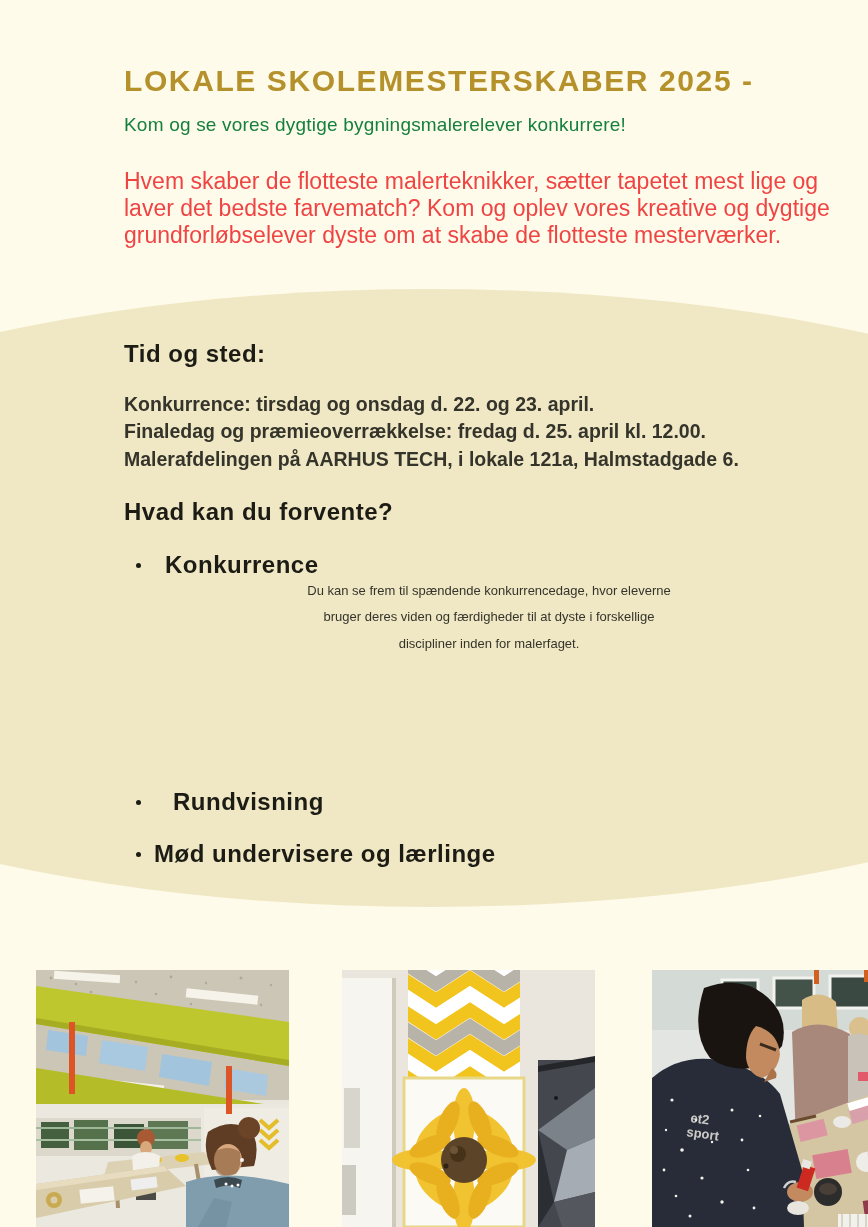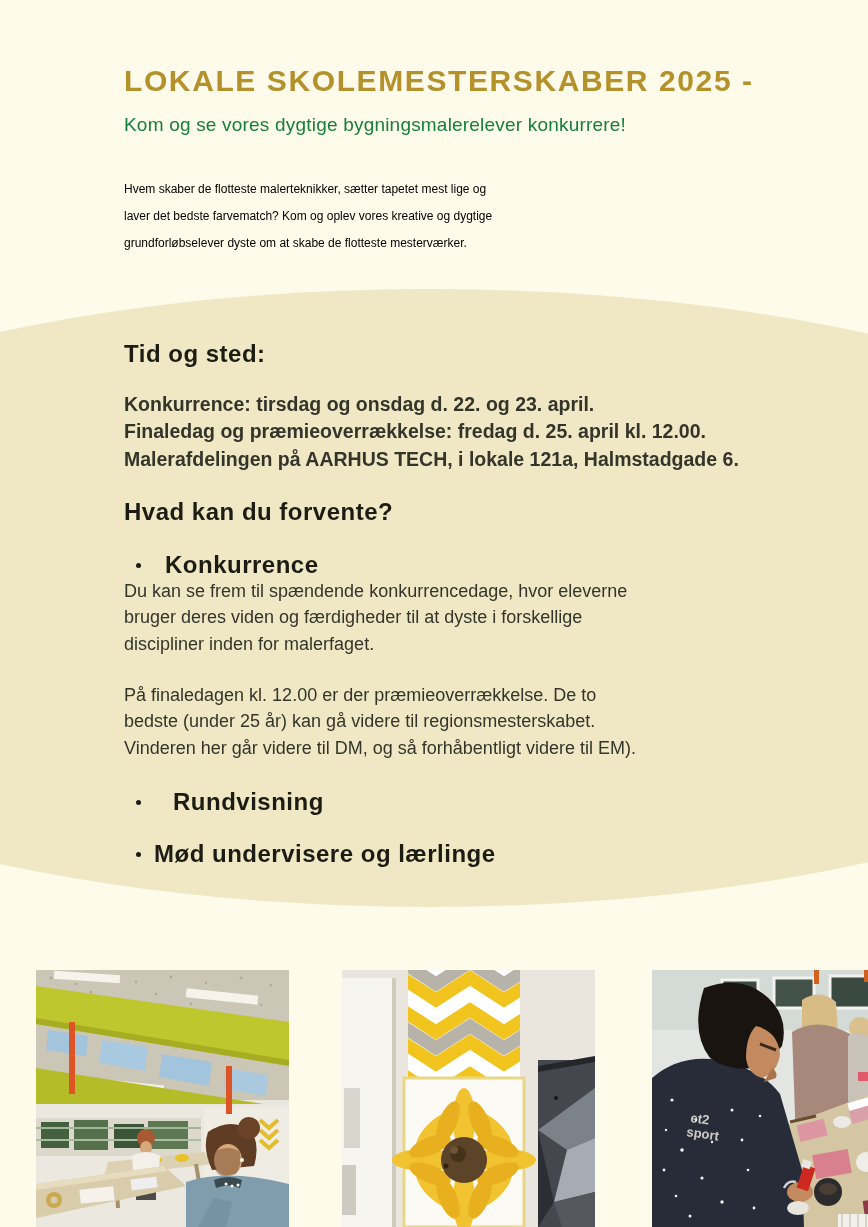--- a/index.html
+++ b/index.html
@@ -26,22 +26,22 @@
     left:88px; top:64px; width:740px;
     font-size:30px; font-weight:700; letter-spacing:1.6px;
     color:#b5912c;
   }
   .subtitle {
     left:88px; top:114px; width:740px;
     font-size:19px; font-weight:400; letter-spacing:0.2px;
     color:#15803d;
   }
   .intro {
-    left:88px; top:176px; width:720px;
-    font-size:12px; line-height:27px; color:#000000;
+    left:88px; top:168px; width:720px;
+    font-size:23px; line-height:27px; color:#ef4444;
   }
   .h-bold {
     font-size:24px; font-weight:700; letter-spacing:0.5px; color:#1c1c15;
   }
   .tid-heading { left:88px; top:340px; }
   .tid-lines {
     left:88px; top:391px; width:720px;
     font-size:19.5px; line-height:27.3px; color:#34342b;font-weight:bold;
   }
   .expect-heading { left:88px; top:498px; }
@@ -51,21 +51,21 @@
   }
   .bullet-row .dot {
     width:5px; height:5px; border-radius:50%;
     background:#1c1c15; flex:0 0 auto;
   }
   .bullet-1 { top:551px;gap:24px; }
   .bullet-2 { top:788px;gap:32px; }
   .bullet-3 { top:840px; }
   .body-para {
     left:88px; width:730px;
-    font-size:18px; line-height:26.3px; color:#34342b;
+    font-size:13px; line-height:26.3px; color:#34342b;text-align:center;
   }
   .para-1 { top:578px; }
   .para-2 { top:682px; }
 
   .photo-row {
     left:0; top:970px; width:868px; height:257px;
     display:flex;
   }
   .photo { height:257px; flex:0 0 auto; }
   .photo svg { display:block; }
@@ -92,23 +92,20 @@
   <div class="abs h-bold expect-heading">Hvad kan du forvente?</div>
 
   <div class="abs bullet-row bullet-1">
     <span class="dot"></span>
     <span class="h-bold">Konkurrence</span>
   </div>
   <div class="abs body-para para-1 prelines">Du kan se frem til spændende konkurrencedage, hvor eleverne
 bruger deres viden og færdigheder til at dyste i forskellige
 discipliner inden for malerfaget.</div>
 
-  <div class="abs body-para para-2 prelines">På finaledagen kl. 12.00 er der præmieoverrækkelse. De to
-bedste (under 25 år) kan gå videre til regionsmesterskabet.
-Vinderen her går videre til DM, og så forhåbentligt videre til EM).</div>
 
   <div class="abs bullet-row bullet-2">
     <span class="dot"></span>
     <span class="h-bold">Rundvisning</span>
   </div>
 
   <div class="abs bullet-row bullet-3">
     <span class="dot"></span>
     <span class="h-bold">Mød undervisere og lærlinge</span>
   </div>

